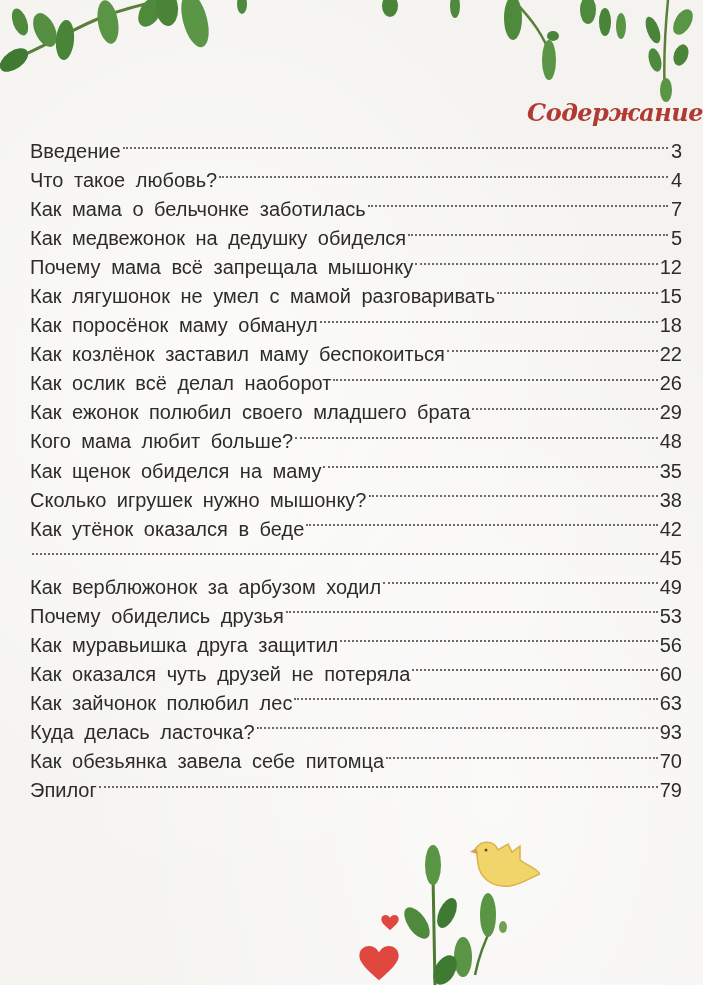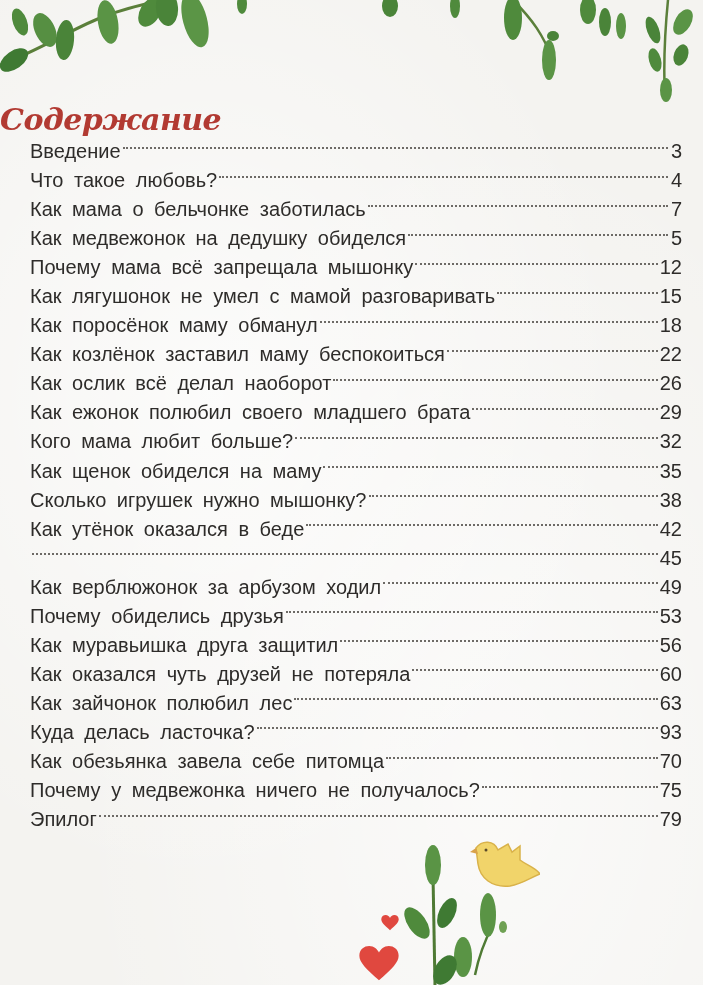--- a/index.html
+++ b/index.html
@@ -12,24 +12,24 @@
   .page {
     position: absolute; inset: 0;
     background:
       radial-gradient(ellipse at 30% 40%, rgba(255,255,255,0.7), rgba(240,238,234,0) 60%),
       radial-gradient(ellipse at 70% 80%, rgba(255,255,255,0.6), rgba(240,238,234,0) 60%),
       #f4f3f0;
   }
   .decor { position: absolute; }
   .title {
     position: absolute; left: 0; right: 0; top: 82px;
-    text-align: left;
+    text-align: right;
     font-family: "DejaVu Serif", serif;
     font-style: italic; font-weight: bold;
-    font-size: 30px; color: #b23a32; letter-spacing: -0.5px;
+    font-size: 24px; color: #b23a32; letter-spacing: -0.5px;
   }
   .toc {
     position: absolute; left: 30px; top: 137px; width: 652px;
     margin: 0; padding: 0; list-style: none;
   }
   .toc-row {
     display: flex; align-items: center;
     height: 29.05px; font-size: 20px; line-height: 29px;
     word-spacing: 5px;
   }
@@ -129,21 +129,21 @@
         <span class="toc-page">26</span>
       </li>
     <li class="toc-row">
         <span class="toc-title">Как ежонок полюбил своего младшего брата</span>
         <span class="toc-leader"></span>
         <span class="toc-page">29</span>
       </li>
     <li class="toc-row">
         <span class="toc-title">Кого мама любит больше?</span>
         <span class="toc-leader"></span>
-        <span class="toc-page">32</span>
+        <span class="toc-page">48</span>
       </li>
     <li class="toc-row">
         <span class="toc-title">Как щенок обиделся на маму</span>
         <span class="toc-leader"></span>
         <span class="toc-page">35</span>
       </li>
     <li class="toc-row">
         <span class="toc-title">Сколько игрушек нужно мышонку?</span>
         <span class="toc-leader"></span>
         <span class="toc-page">38</span>
@@ -184,25 +184,20 @@
       </li>
     <li class="toc-row">
         <span class="toc-title">Куда делась ласточка?</span>
         <span class="toc-leader"></span>
         <span class="toc-page">93</span>
       </li>
     <li class="toc-row">
         <span class="toc-title">Как обезьянка завела себе питомца</span>
         <span class="toc-leader"></span>
         <span class="toc-page">70</span>
-      </li>
-    <li class="toc-row">
-        <span class="toc-title">Почему у медвежонка ничего не получалось?</span>
-        <span class="toc-leader"></span>
-        <span class="toc-page">75</span>
       </li>
     <li class="toc-row">
         <span class="toc-title">Эпилог</span>
         <span class="toc-leader"></span>
         <span class="toc-page">79</span>
       </li>
   </ol>
 
   <svg class="decor" style="left:395px;top:845px" width="130" height="140" viewBox="0 0 130 140">
     <path d="M38 30 L40 140" stroke="#4f7a34" stroke-width="3" fill="none"></path>

